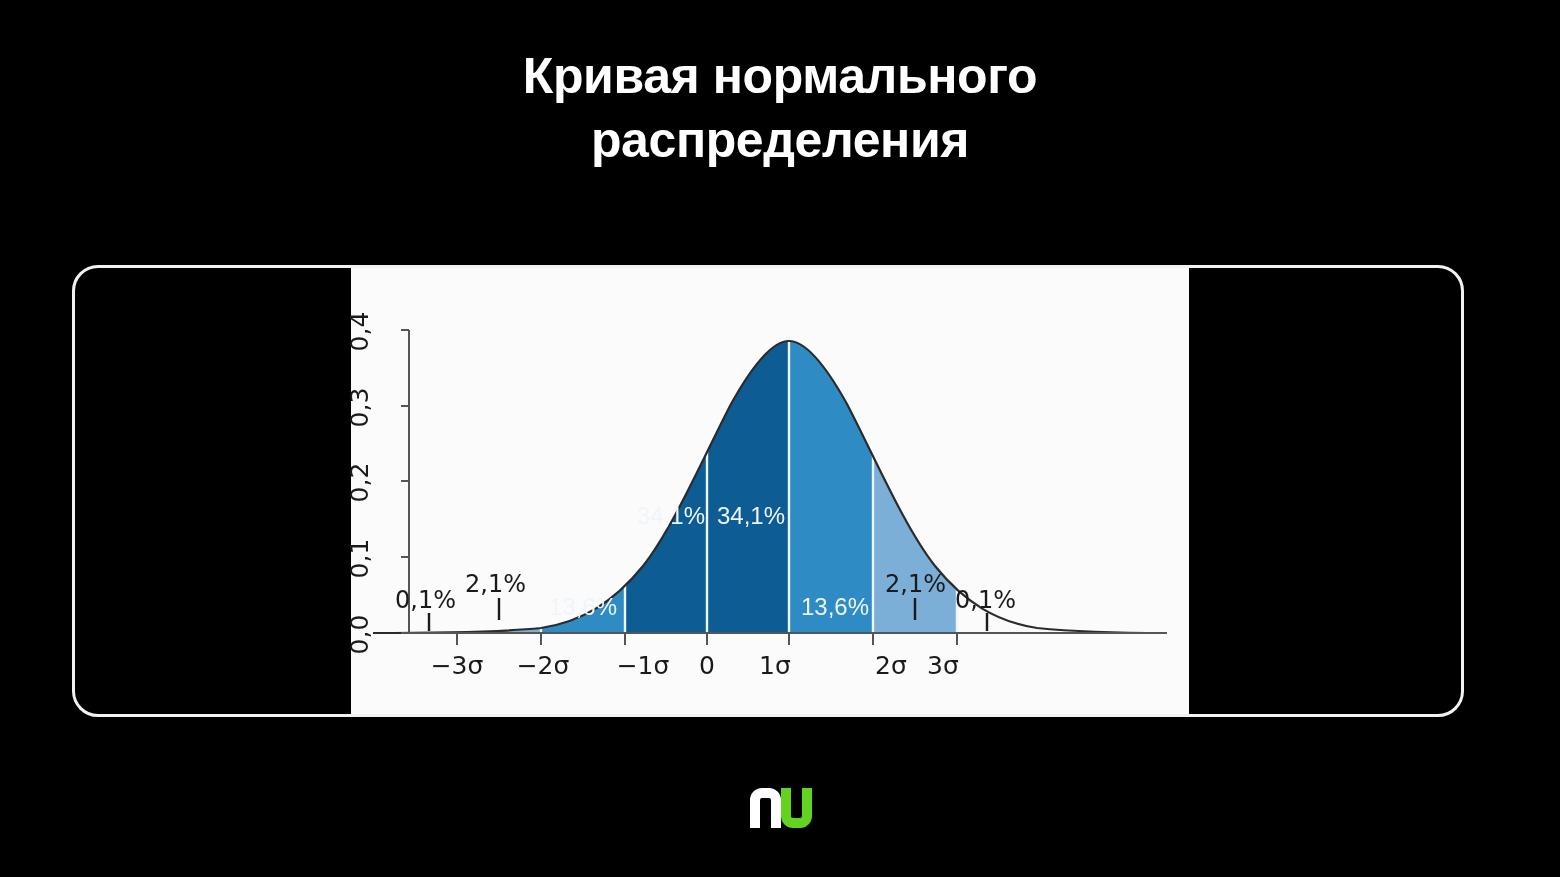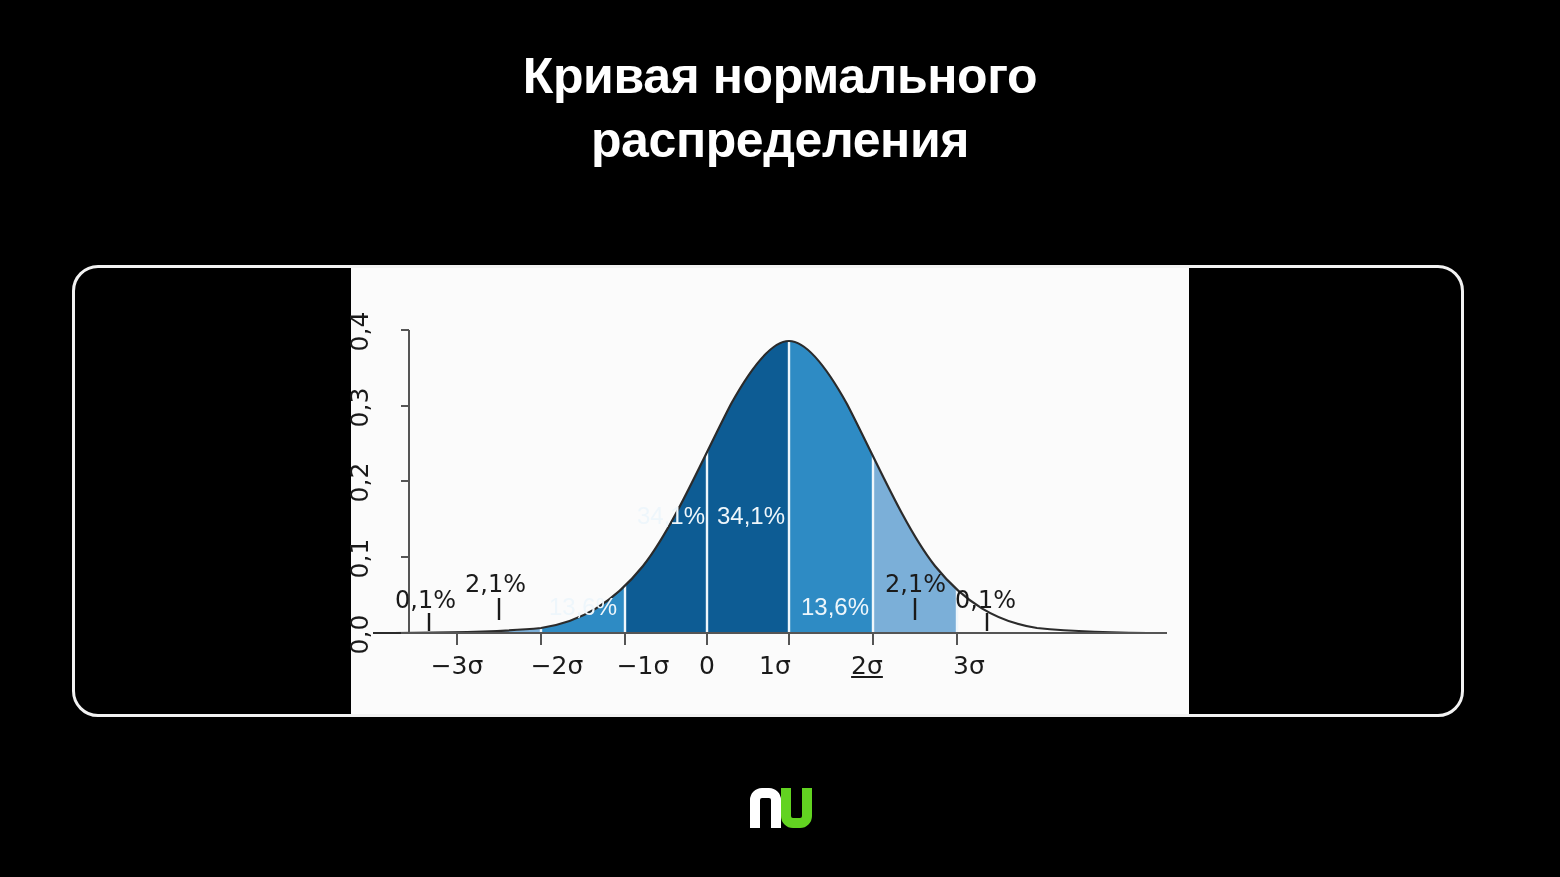--- a/index.html
+++ b/index.html
@@ -212,26 +212,26 @@
         </g>
       </svg>
 
       <div class="ylabel" style="left:-22px; top:352px;">0,0</div>
       <div class="ylabel" style="left:-22px; top:276px;">0,1</div>
       <div class="ylabel" style="left:-22px; top:200px;">0,2</div>
       <div class="ylabel" style="left:-22px; top:125px;">0,3</div>
       <div class="ylabel" style="left:-22px; top:49px;">0,4</div>
 
       <div class="xlabel" style="left:66px;">−3σ</div>
-      <div class="xlabel" style="left:166px;">−2σ</div>
+      <div class="xlabel" style="left:152px;">−2σ</div>
       <div class="xlabel" style="left:252px;">−1σ</div>
       <div class="xlabel" style="left:316px;">0</div>
       <div class="xlabel" style="left:384px;">1σ</div>
-      <div class="xlabel" style="left:476px;text-decoration:underline;">2σ</div>
-      <div class="xlabel" style="left:578px;">3σ</div>
+      <div class="xlabel" style="left:500px;">2σ</div>
+      <div class="xlabel" style="left:552px;">3σ</div>
 
       <div class="pct-out" style="left:44px; top:318px;">0,1%</div>
       <div class="pct-out" style="left:114px; top:302px;">2,1%</div>
       <div class="pct-in" style="left:198px; top:325px;">13,6%</div>
       <div class="pct-in" style="left:286px; top:234px;">34,1%</div>
       <div class="pct-in" style="left:366px; top:234px;">34,1%</div>
       <div class="pct-in" style="left:450px; top:325px;">13,6%</div>
       <div class="pct-out" style="left:534px; top:302px;">2,1%</div>
       <div class="pct-out" style="left:604px; top:318px;">0,1%</div>
 

